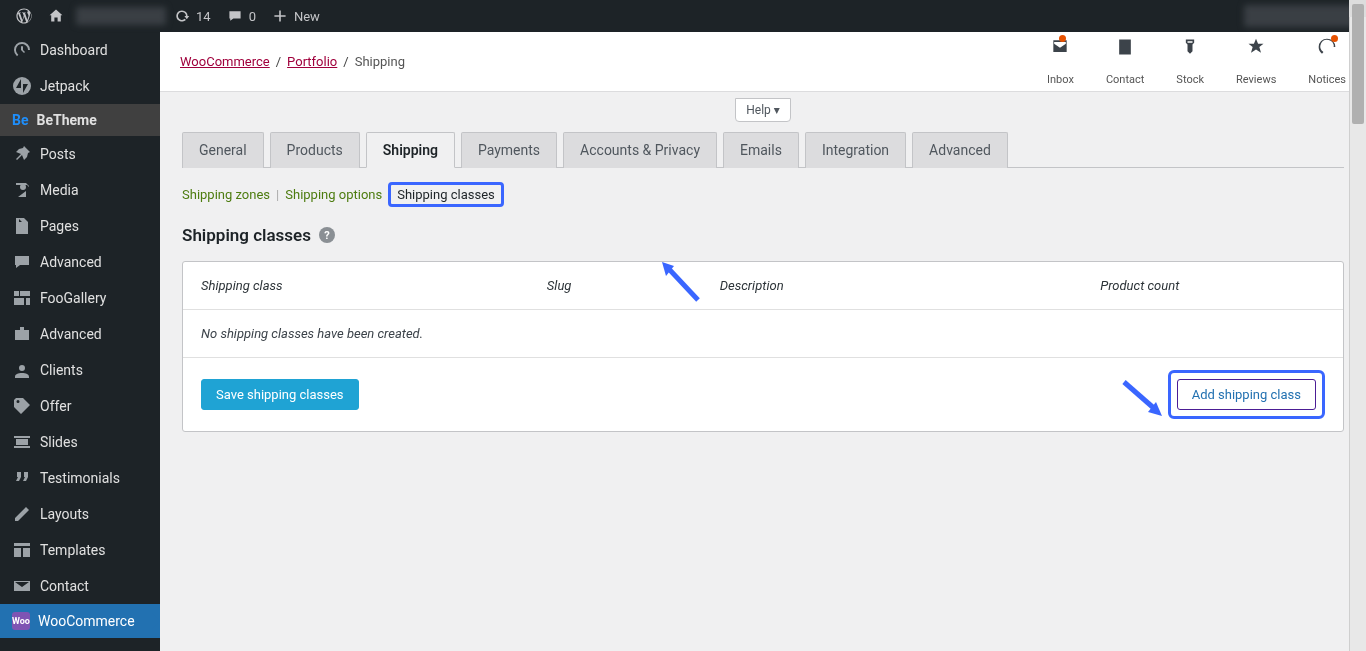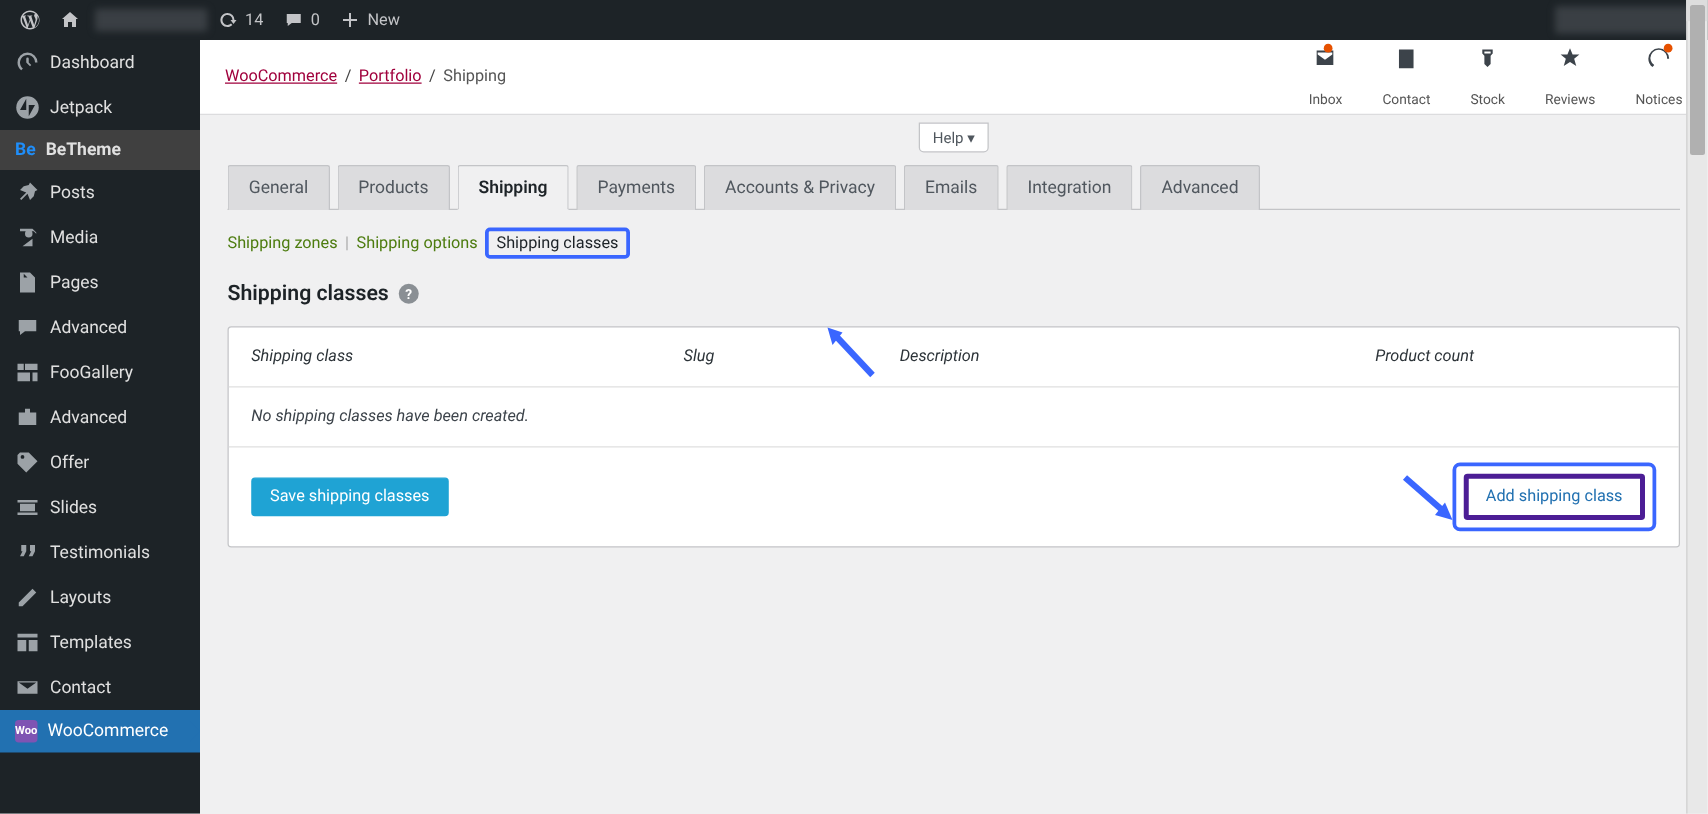--- a/index.html
+++ b/index.html
@@ -57,21 +57,21 @@
 .help-icon { width:16px; height:16px; border-radius:50%; background:#8a8f94; color:#fff; display:inline-flex; align-items:center; justify-content:center; font-size:11px; font-weight:bold; cursor:help;}
 
 
 .ship-table { width:100%; border:1px solid #c3c4c7; border-radius:3px; background:#fff; }
 .ship-table .row { display:grid; grid-template-columns: 2fr 1fr 2.2fr 1.3fr; padding:16px 18px; border-bottom:1px solid #e0e0e0; font-size:13px; color:#1d2327;font-style:italic;}
 .ship-table .row.header { font-weight:400; color:#2c3338; }
 .ship-table .row.empty { grid-template-columns:1fr; color:#3c434a;}
 .ship-table .footer { display:flex; align-items:center; padding:12px 18px; gap:10px; position:relative;}
 .btn { padding:7px 14px; border-radius:3px; font-size:13px; cursor:pointer; border:1px solid transparent;}
 .btn-primary{ background:#1fa3d4; color:#fff; border-color:#1fa3d4;}
-.btn-secondary{ background:#fff; color:#2271b1; border:4px solid #4c1d95;}
+.btn-secondary{ background:#fff; color:#2271b1; border:1px solid #4c1d95;}
 .highlight-box{ border:3px solid #3a66ff; border-radius:6px; padding:6px;}
 .footer .highlight-box{ margin-left:auto;}
 
 
 .arrow { position:absolute; pointer-events:none; }
 .arrow svg{ width:48px; height:44px; }
 .arrow1{ top:228px; left:498px; }
 .arrow2{ top:344px; right:200px; }
 
 
@@ -179,20 +179,28 @@
           </span>
           <span>FooGallery</span>
         </div>
       <div class="menu-item">
           <span class="ic">
             <svg viewBox="0 0 20 20">
               <path d="M3 6h14v10H3zm5-3h4v3H8z"></path>
             </svg>
           </span>
           <span>Advanced</span>
+        </div>
+      <div class="menu-item">
+          <span class="ic">
+            <svg viewBox="0 0 20 20">
+              <path d="M7 8a3 3 0 116 0 3 3 0 01-6 0zm-4 9c0-3 3-4 7-4s7 1 7 4v1H3z"></path>
+            </svg>
+          </span>
+          <span>Clients</span>
         </div>
       <div class="menu-item">
           <span class="ic">
             <svg viewBox="0 0 20 20">
               <path d="M11 2l7 7-9 9-7-7V4l2-2h7zm-5 5a1.5 1.5 0 100-3 1.5 1.5 0 000 3z"></path>
             </svg>
           </span>
           <span>Offer</span>
         </div>
       <div class="menu-item">

